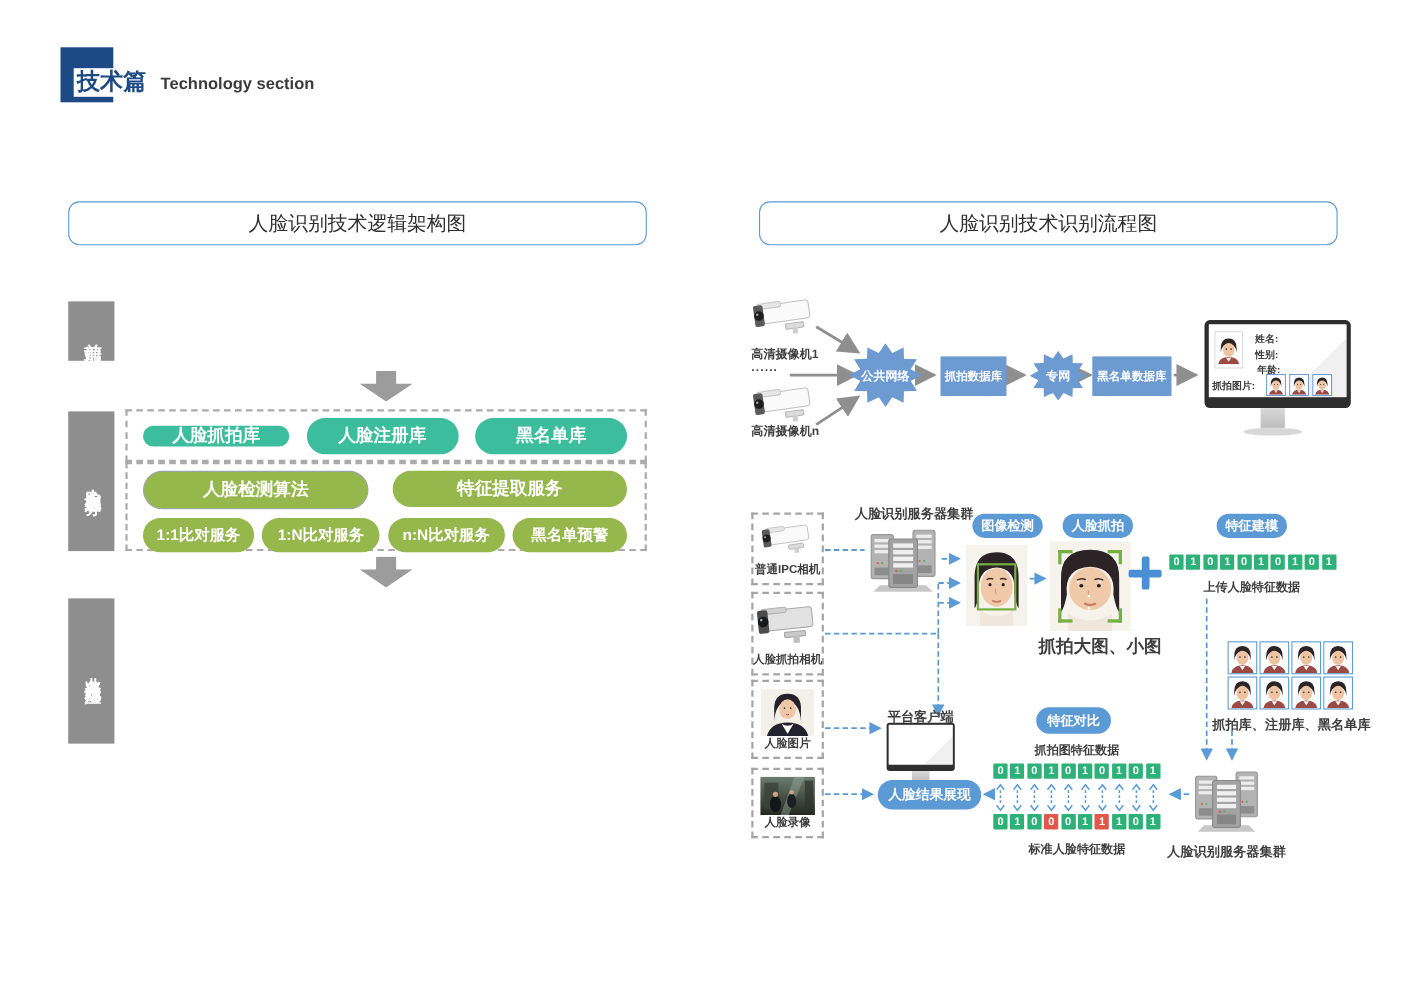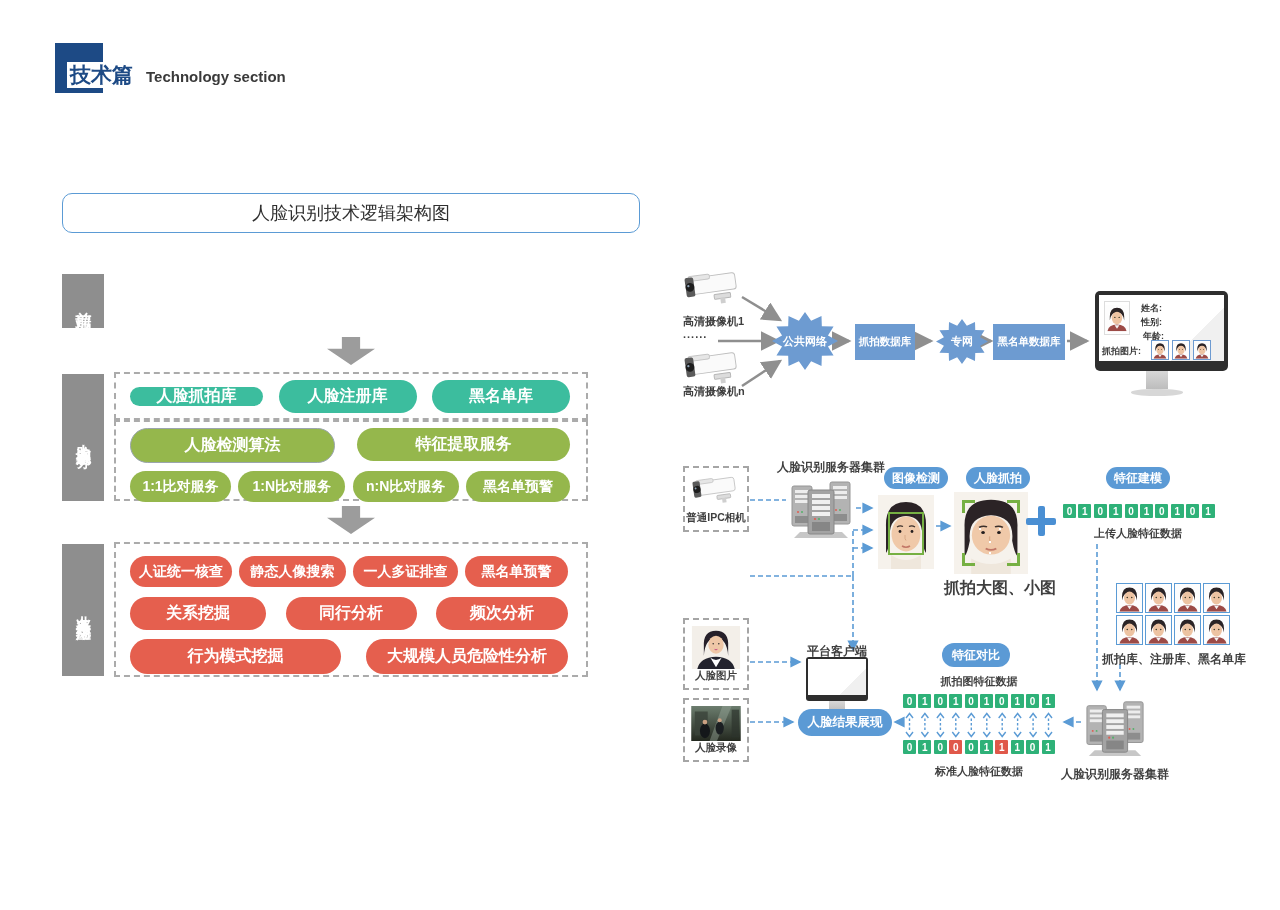--- a/index.html
+++ b/index.html
@@ -157,21 +157,21 @@
     </symbol>
   </defs>
 </svg>
 
 <div class="canvas">
 
   <div class="abs hdr-square" style="left:55px;top:43px;width:48px;height:50px;"></div>
   <div class="abs hdr-zh" style="left:67px;top:62px;">技术篇</div>
   <div class="abs hdr-en" style="left:146px;top:68px;">Technology section</div>
 
-  <div class="abs title-box" style="left:62px;top:193px;width:578px;height:40px;text-align:center;">
+  <div class="abs title-box" style="left:62px;top:183px;width:526px;height:40px;text-align:center;">
     <span>人脸识别技术逻辑架构图</span>
   </div>
 
   <div class="abs vlabel" style="left:62px;top:274px;width:42px;height:54px;font-size:16px;">前端</div>
 
   <div class="abs blockarrow" style="left:327px;top:337px;width:48px;height:28px;"></div>
 
   <div class="abs vlabel" style="left:62px;top:374px;width:42px;height:127px;">人脸识别服务</div>
   <div class="abs dashed" style="left:114px;top:372px;width:474px;height:48px;padding:0 16px 0 14px;">
     <div class="btn teal f16" style="width:133px;height:19px;">人脸抓拍库</div>
@@ -187,38 +187,24 @@
       <div class="btn olive f14" style="width:101px;height:31px;">1:1比对服务</div>
       <div class="btn olive f14" style="width:107px;height:31px;">1:N比对服务</div>
       <div class="btn olive f14" style="width:106px;height:31px;">n:N比对服务</div>
       <div class="btn olive f14" style="width:104px;height:31px;">黑名单预警</div>
     </div>
   </div>
 
   <div class="abs blockarrow" style="left:327px;top:506px;width:48px;height:28px;"></div>
 
   <div class="abs vlabel" style="left:62px;top:544px;width:42px;height:132px;">业务系统应用</div>
-  <div class="abs dashed dcol" style="left:114px;top:542px;width:474px;height:135px;padding:12px 18px 0 14px;">
-    <div class="row">
-      <div class="btn red f14" style="width:102px;height:31px;">人证统一核查</div>
-      <div class="btn red f14" style="width:107px;height:31px;">静态人像搜索</div>
-      <div class="btn red f14" style="width:105px;height:31px;">一人多证排查</div>
-      <div class="btn red f14" style="width:103px;height:31px;">黑名单预警</div>
-    </div>
-    <div class="row" style="margin-top:10px;">
-      <div class="btn red f16" style="width:136px;height:33px;">关系挖掘</div>
-      <div class="btn red f16" style="width:131px;height:33px;">同行分析</div>
-      <div class="btn red f16" style="width:132px;height:33px;">频次分析</div>
-    </div>
-    <div class="row" style="margin-top:9px;">
-      <div class="btn red f16" style="width:211px;height:35px;">行为模式挖掘</div>
-      <div class="btn red f16" style="width:202px;height:35px;">大规模人员危险性分析</div>
-    </div>
-  </div>
-
+
+  <div class="abs title-box" style="left:690px;top:183px;width:526px;height:40px;">
+    <span>人脸识别技术识别流程图</span>
+  </div>
 
   <svg class="abs" style="left:680px;top:260px;" width="560" height="540" viewBox="0 0 560 540">
     <defs>
       <marker id="mg" markerWidth="9" markerHeight="8" refX="7" refY="4" orient="auto">
           <path d="M0,0 L8,4 L0,8 Z" fill="#8f8f8f"></path>
         </marker>
       <marker id="mb" markerWidth="8" markerHeight="7" refX="6" refY="3.5" orient="auto">
           <path d="M0,0 L7,3.5 L0,7 Z" fill="#5b9bd5"></path>
         </marker>
     </defs>
@@ -298,20 +284,26 @@
     </div>
   </div>
   <div class="abs mon-neck" style="left:1146px;top:371px;width:22px;height:18px;"></div>
   <div class="abs mon-base" style="left:1131px;top:389px;width:52px;height:7px;"></div>
 
   <div class="abs srcbox" style="left:683px;top:466px;width:66px;height:66px;">
     <svg width="54" height="32" viewBox="0 0 60 40">
         <use href="#sym-camera"></use>
       </svg>
     <div class="srclabel">普通IPC相机</div>
+  </div>
+  <div class="abs srcbox" style="left:683px;top:538px;width:66px;height:76px;">
+    <svg width="58" height="42" viewBox="0 0 60 44">
+        <use href="#sym-camera-gray"></use>
+      </svg>
+    <div class="srclabel">人脸抓拍相机</div>
   </div>
   <div class="abs srcbox" style="left:683px;top:618px;width:66px;height:72px;">
     <svg width="54" height="46" viewBox="0 0 52 46">
         <use href="#sym-portrait"></use>
       </svg>
     <div class="srclabel">人脸图片</div>
   </div>
   <div class="abs srcbox" style="left:683px;top:698px;width:66px;height:64px;">
     <svg width="54" height="36" viewBox="0 0 54 38">
         <use href="#sym-video"></use>

